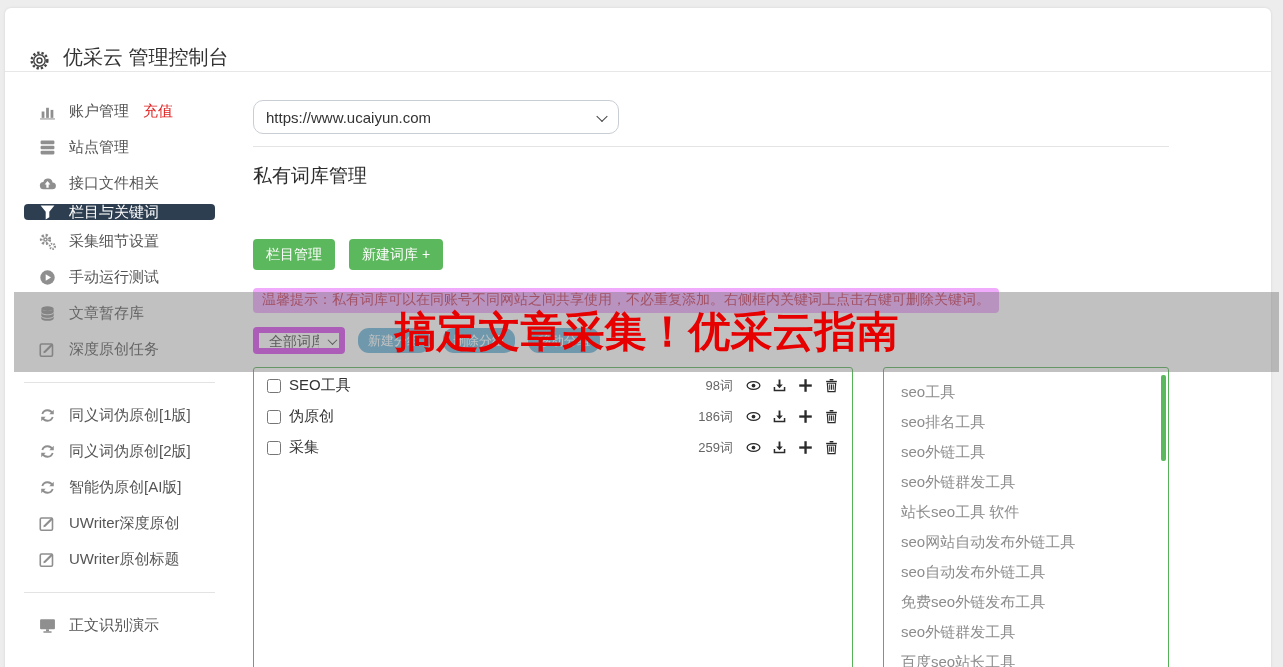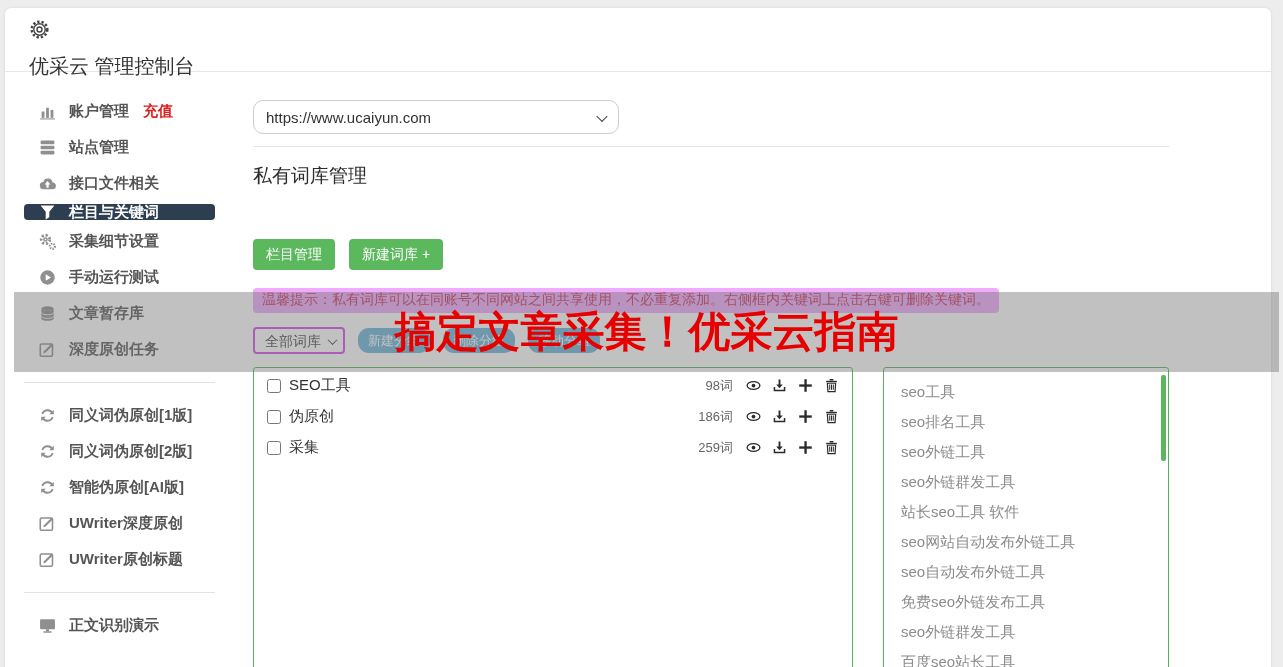--- a/index.html
+++ b/index.html
@@ -8,31 +8,31 @@
     background:#ededed;
     font-family:"Liberation Sans","DejaVu Sans",sans-serif;
     position:relative; color:#333;
   }
   .card {
     position:absolute; left:5px; top:8px; width:1266px; height:940px;
     background:#fff; border-radius:6px 6px 0 0;
     box-shadow:0 0 3px rgba(0,0,0,.10);
   }
   
-  .appbar { height:64px; border-bottom:1px solid #e7e7e7; display:flex; align-items:flex-start; padding:11px 24px; gap:13px;flex-direction:column; }
+  .appbar { height:64px; border-bottom:1px solid #e7e7e7; display:flex; align-items:flex-end; padding:0 24px; gap:13px; }
   .appbar .title { font-size:20px; color:#333; }
   .appbar svg { display:block; }
   
   .body-row { display:flex; height:860px; }
   
   .sidebar { width:240px; flex:none; padding-top:21px; }
   .nav-item {
     height:36px; margin:0 30px 0 19px; padding-left:15px;
     display:flex; align-items:center; gap:13px;
-    font-size:15px; color:#555; cursor:pointer; white-space:nowrap;font-weight:bold;
+    font-size:15px; color:#555; cursor:pointer; white-space:nowrap;
   }
   .nav-item .ico { width:17px; height:17px; color:#8f8f8f; flex:none; display:flex; align-items:center; }
   .nav-item .ico svg { width:17px; height:17px; display:block; }
   .nav-item.active {
     background:#2d3e50; border-radius:4px; color:#fff; height:16px; margin-top:3px; margin-bottom:3px;
   }
   .nav-item.active .ico { color:#fff; }
   .nav-badge { color:#e02020; margin-left:1px; }
   .nav-divider { border-top:1px solid #e3e3e3; margin:15px 30px 14px 19px; }
   
@@ -56,21 +56,21 @@
     background:#5cb85c; color:#fff; border:none; border-radius:4px;
     height:31px; padding:0 13px; font-size:14px; cursor:pointer;margin-top:28px;
   }
   .tip {
     margin-top:18px; display:inline-block; background:#f0abfc; color:#c53156;
     font-size:14px; padding:3px 9px 4px; border-radius:4px;
   }
   .group-row { margin-top:14px; display:flex; align-items:center; gap:13px; }
   .group-select-wrap { width:92px; }
   select.group {
-    width:92px; height:27px; border:2px solid #d946ef; border-radius:4px;
+    width:92px; height:27px; border:6px solid #d946ef; border-radius:4px;
     padding:0 20px 0 10px; font-size:14px; color:#444;
   }
   .group-select-wrap .chev { right:9px; width:7px; height:7px; }
   .btn-blue {
     background:#68b3d8; color:#fff; border:none; border-radius:11px;
     height:25px; padding:0 10px; font-size:13px; cursor:pointer;
   }
   
   .boxes { margin-top:13px; display:flex; gap:30px; height:400px; }
   .box-left {

